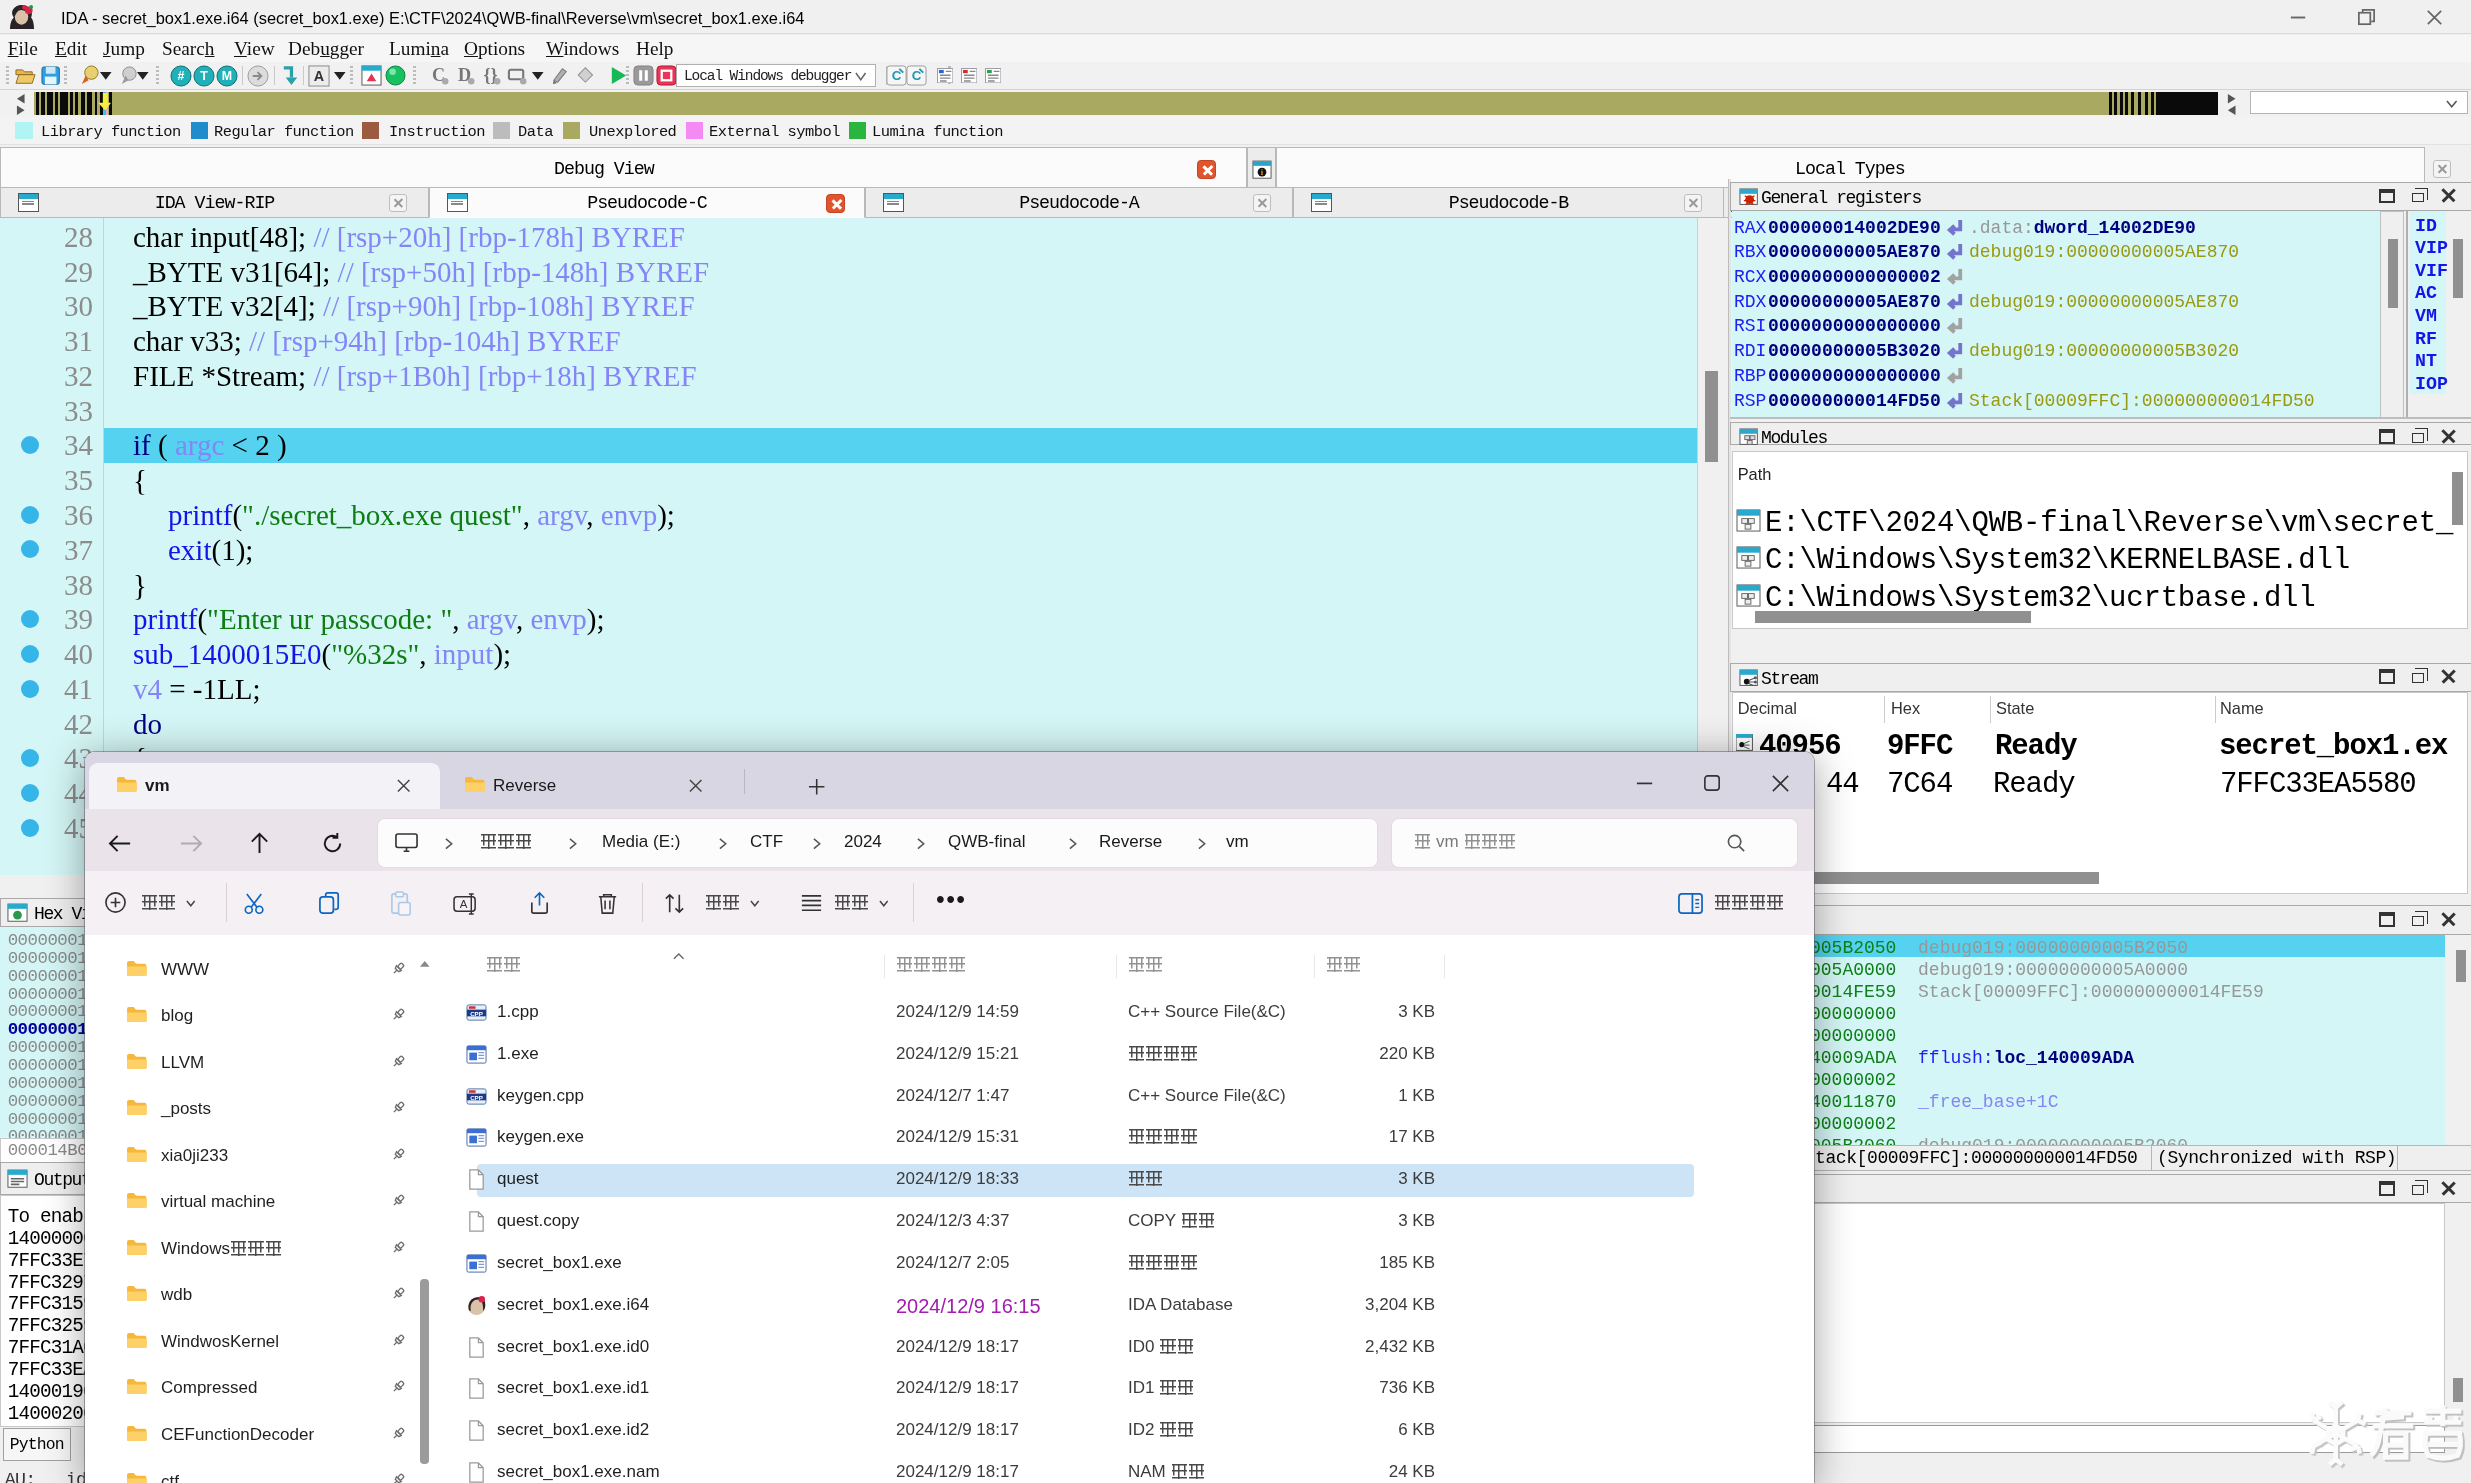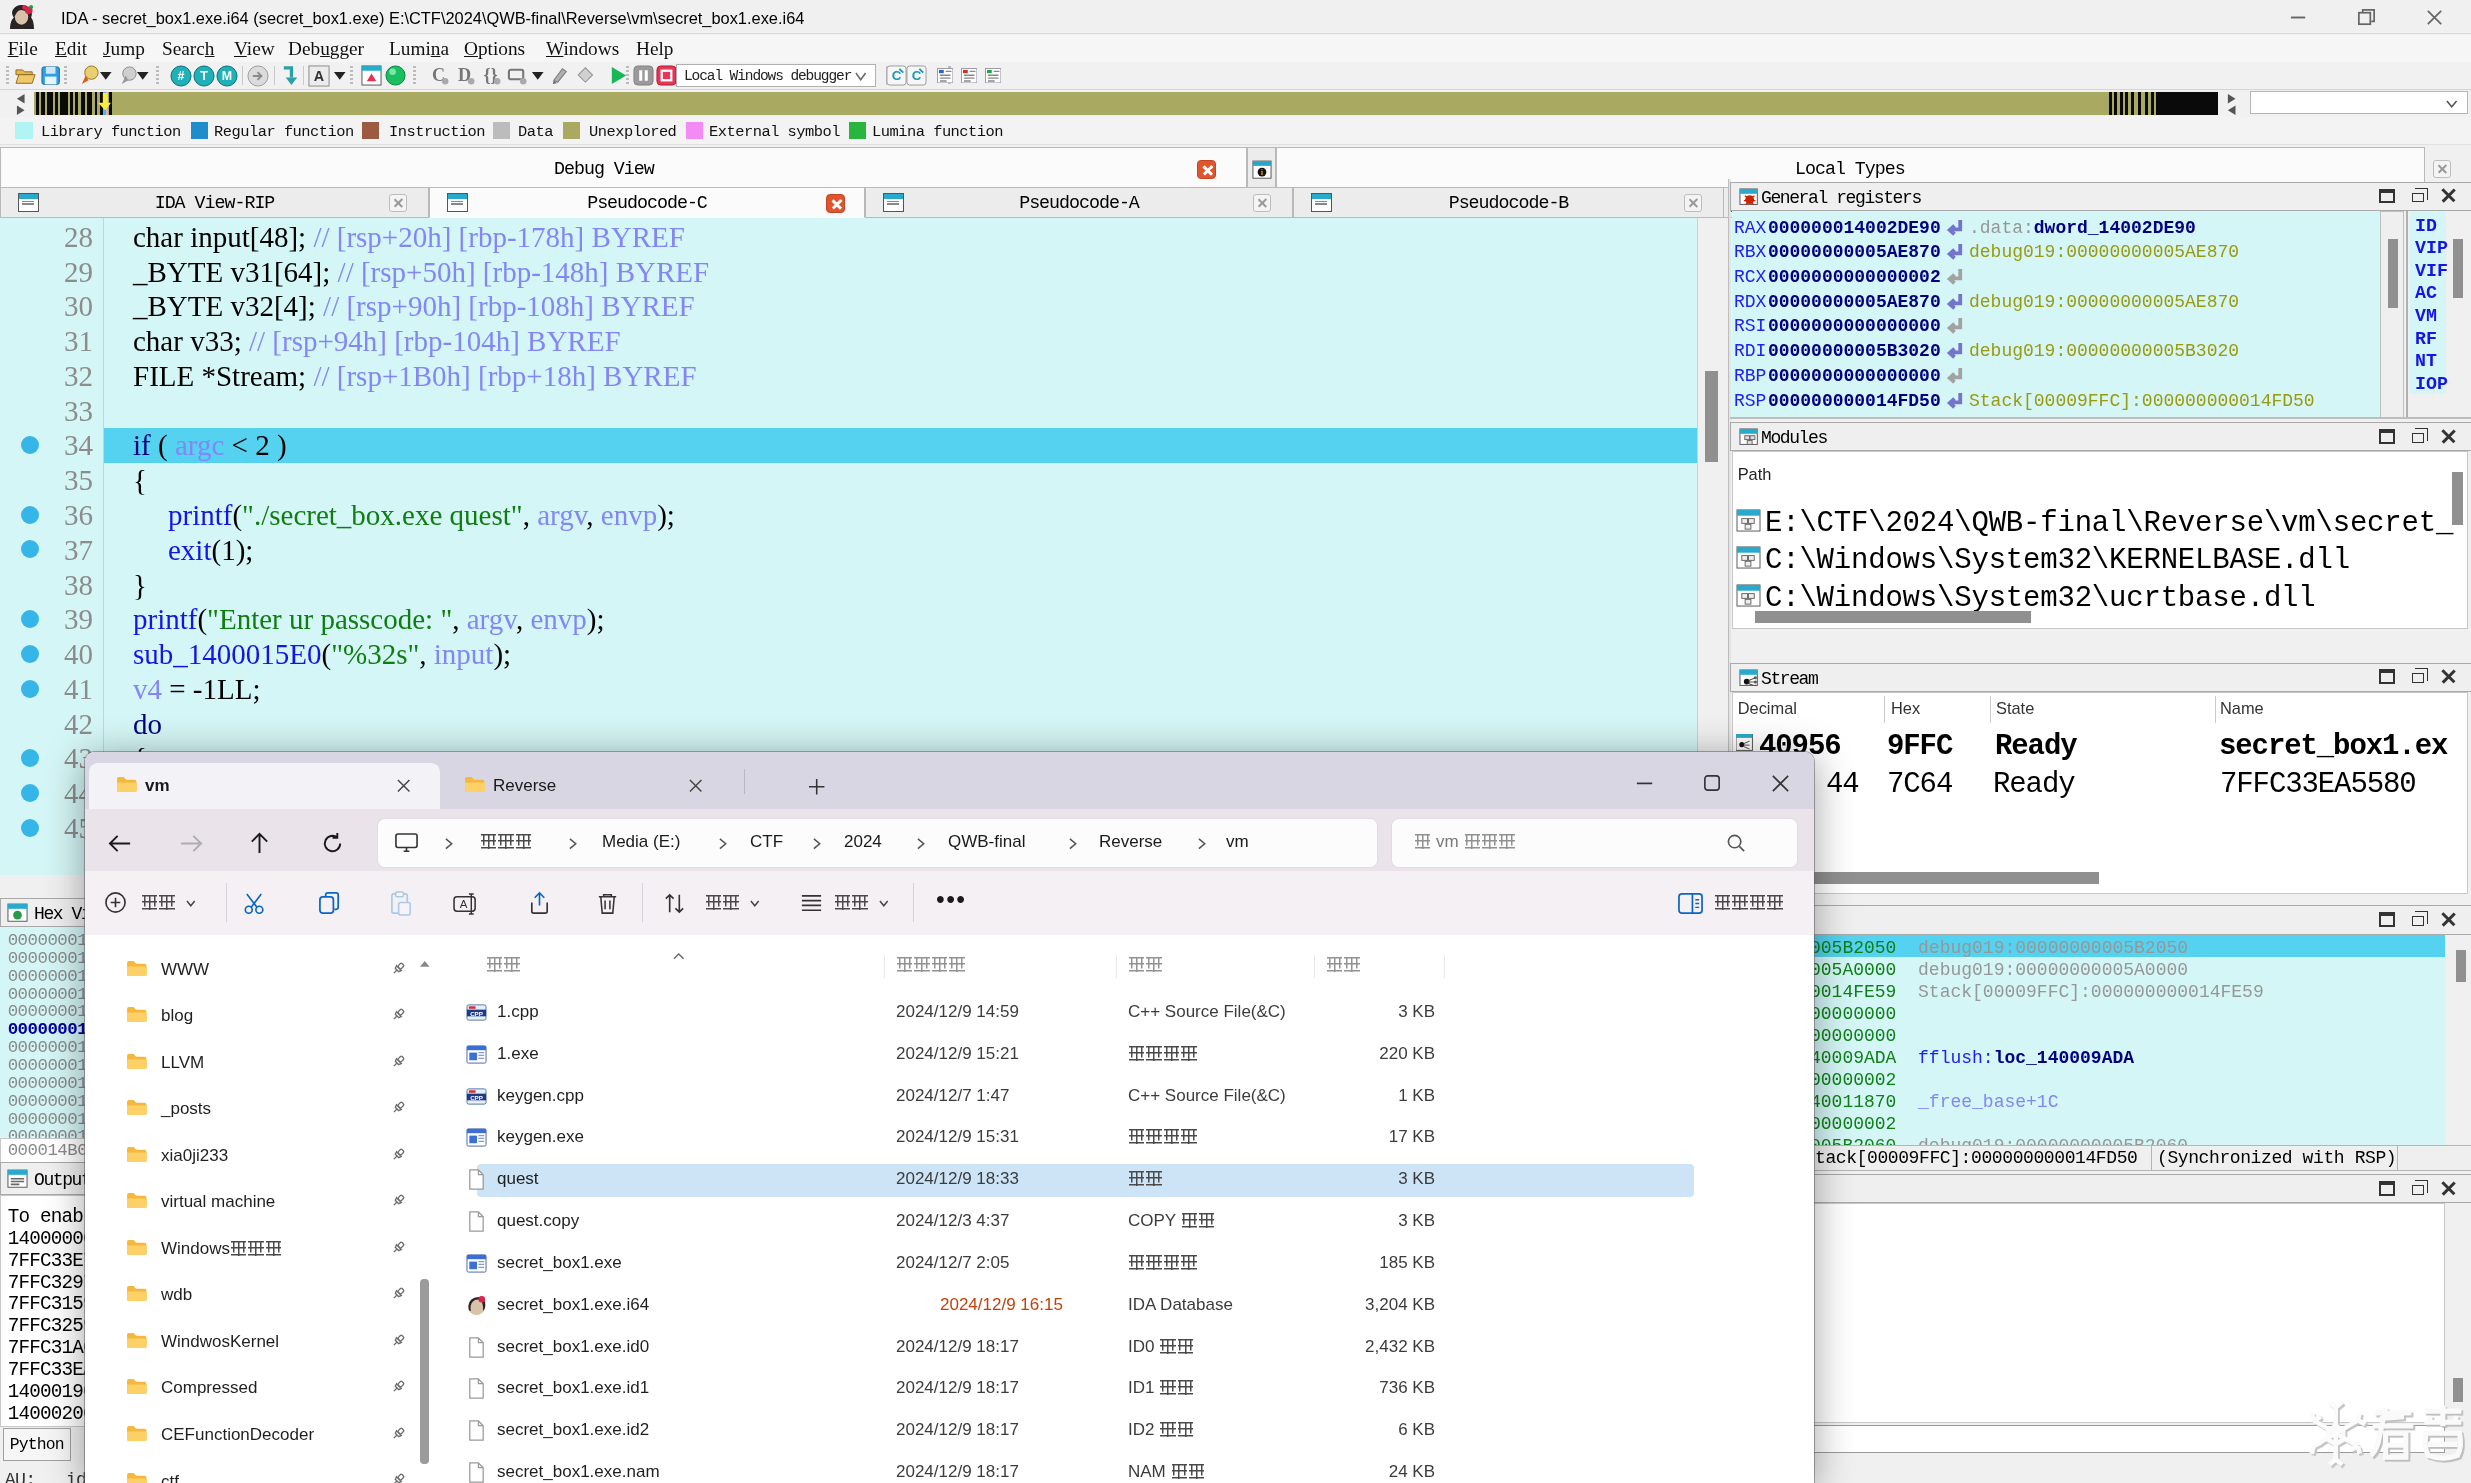--- a/index.html
+++ b/index.html
@@ -458,21 +458,21 @@
       <div class="flag" style="left:685px;top:37px">ID</div>
       <div class="flag" style="left:685px;top:59px">VIP</div>
       <div class="flag" style="left:685px;top:82px">VIF</div>
       <div class="flag" style="left:685px;top:104px">AC</div>
       <div class="flag" style="left:685px;top:127px">VM</div>
       <div class="flag" style="left:685px;top:150px">RF</div>
       <div class="flag" style="left:685px;top:172px">NT</div>
       <div class="flag" style="left:685px;top:195px">IOP</div>
       <div class="thumb" style="left:723px;top:60px;width:9.7px;height:59px"></div>
       <div class="abs" style="left:0;top:238px;width:742px;height:1.9px;background:#bdbdbd"></div>
-      <div class="ptitle" style="left:0;top:243px;width:742px;height:29px">
+      <div class="ptitle" style="left:0;top:243px;width:742px;height:23px">
         <svg class="abs" style="left:7.7px;top:4.8px" width="19.3" height="17.4" viewBox="0 0 20 18">
           <rect x="1" y="1" width="18" height="16" fill="#fff" stroke="#555"></rect>
           <rect x="1" y="1" width="20" height="5" fill="#29aacc"></rect>
           <rect x="6" y="8" width="5" height="4" fill="#ddd" stroke="#666" stroke-width="1"></rect>
           <rect x="11.5" y="8" width="5" height="4" fill="#ddd" stroke="#666" stroke-width="1"></rect>
           <rect x="8.6" y="13" width="5" height="4" fill="#ddd" stroke="#666" stroke-width="1"></rect>
         </svg>
         <div class="ptxt">Modules</div>
       </div>
       <div class="pbtns" style="top:250px;right:9.7px">
@@ -999,21 +999,21 @@
       <div class="abs" style="left:412px;top:501px;font-size:17px;color:#1f1f1f">secret_box1.exe</div>
       <div class="abs" style="left:811px;top:501px;font-size:17px;color:#3c3c3c">2024/12/7 2:05</div>
       <div class="abs" style="left:1043px;top:501px;font-size:17px;color:#3c3c3c"><i class="cjk"></i><i class="cjk"></i><i class="cjk"></i><i class="cjk"></i></div>
       <div class="abs" style="left:1207px;top:501px;width:143px;text-align:right;font-size:17px;color:#3c3c3c">185 KB</div>
       <svg class="abs" style="left:381px;top:543px" width="21" height="21" viewBox="0 0 22 22">
         <circle cx="11" cy="12" r="9" fill="#d9c2a8"></circle>
         <path d="M3 16 Q1 6 9 3 Q19 0 20 8 Q21 13 18 17 Q18 9 16 6 Q11 3 7 7 Q4 10 5 17 Z" fill="#2a2326"></path>
         <circle cx="16.5" cy="4.5" r="3.4" fill="#e02048"></circle>
       </svg>
       <div class="abs" style="left:412px;top:543px;font-size:17px;color:#1f1f1f">secret_box1.exe.i64</div>
-      <div class="abs" style="left:855px;top:543px;font-size:17px;color:#c2410c">2024/12/9 16:15</div>
+      <div class="abs" style="left:811px;top:543px;font-size:20px;color:#a21caf">2024/12/9 16:15</div>
       <div class="abs" style="left:1043px;top:543px;font-size:17px;color:#3c3c3c">IDA Database</div>
       <div class="abs" style="left:1207px;top:543px;width:143px;text-align:right;font-size:17px;color:#3c3c3c">3,204 KB</div>
       <svg class="abs" style="left:381px;top:585px" width="21" height="21" viewBox="0 0 22 22">
         <path d="M4 1 h9 l5 5 v15 h-14 z" fill="#fff" stroke="#999" stroke-width="1.3"></path>
         <path d="M13 1 v5 h5" fill="none" stroke="#999" stroke-width="1.3"></path>
       </svg>
       <div class="abs" style="left:412px;top:585px;font-size:17px;color:#1f1f1f">secret_box1.exe.id0</div>
       <div class="abs" style="left:811px;top:585px;font-size:17px;color:#3c3c3c">2024/12/9 18:17</div>
       <div class="abs" style="left:1043px;top:585px;font-size:17px;color:#3c3c3c">ID0 <i class="cjk"></i><i class="cjk"></i></div>
       <div class="abs" style="left:1207px;top:585px;width:143px;text-align:right;font-size:17px;color:#3c3c3c">2,432 KB</div>

